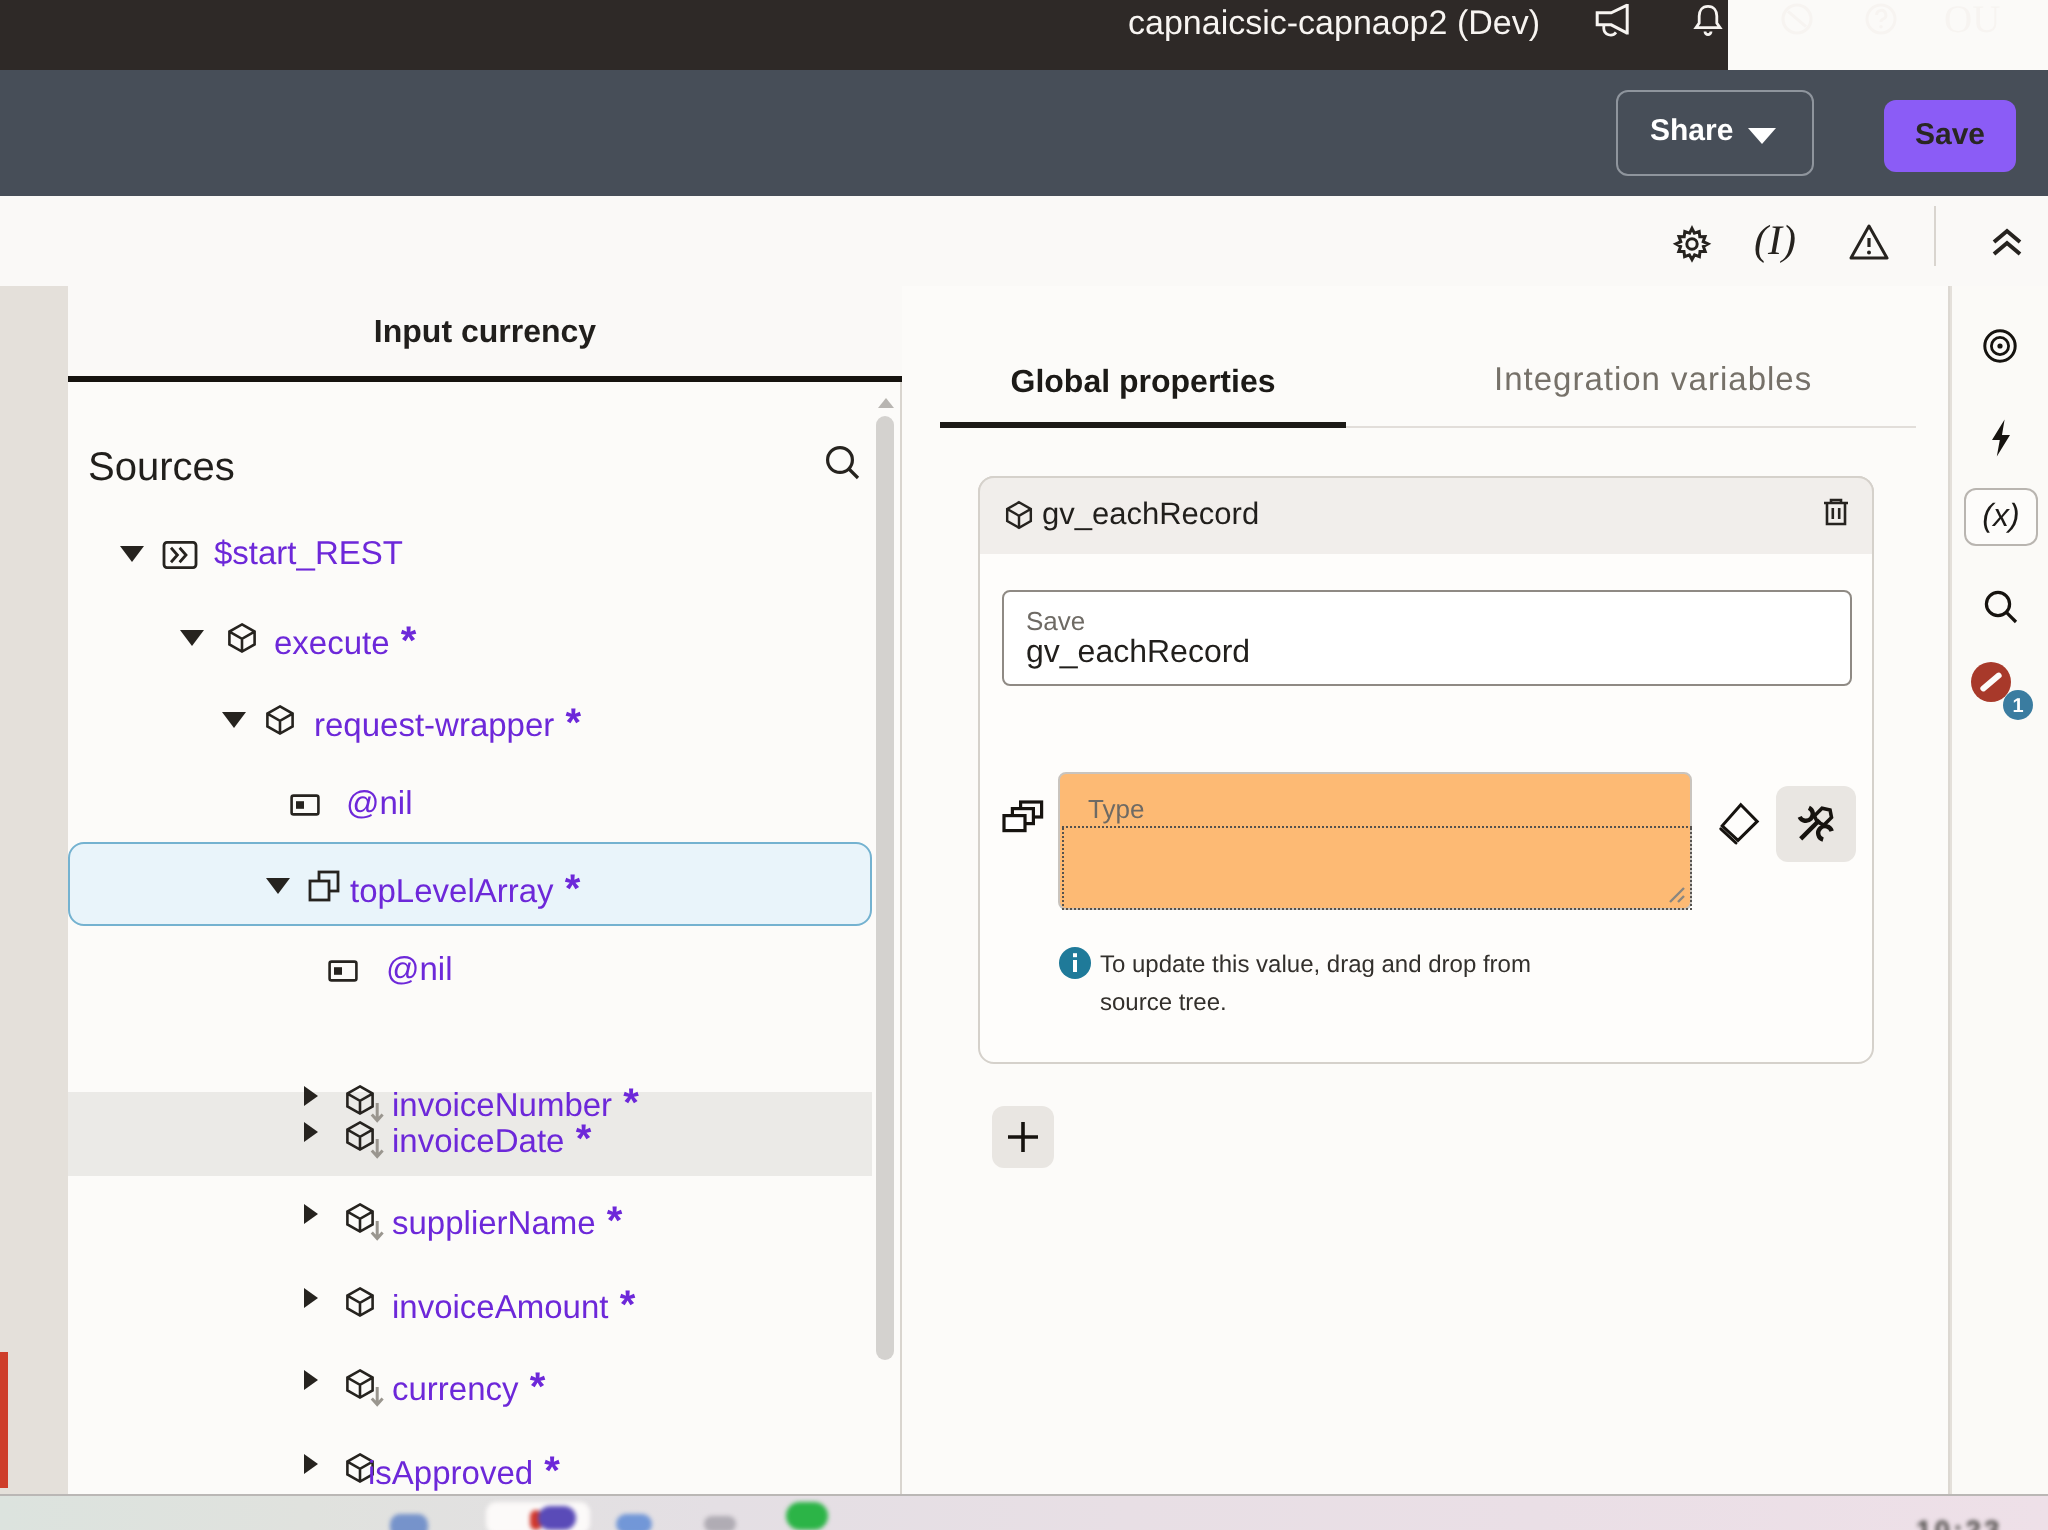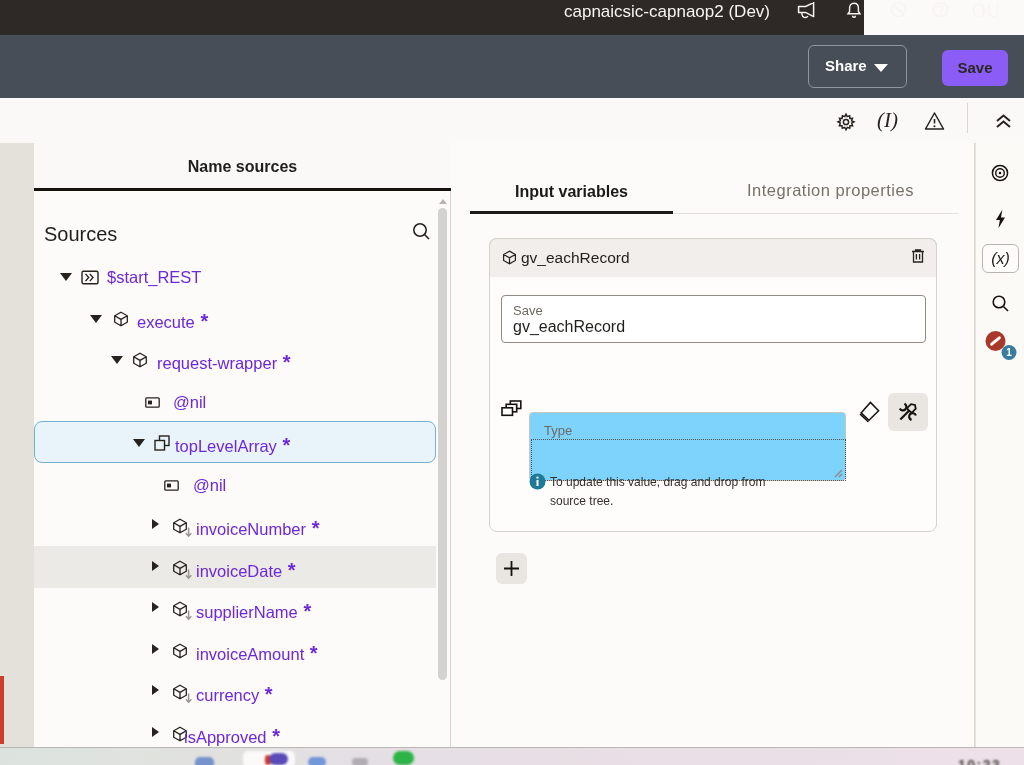--- a/index.html
+++ b/index.html
@@ -43,21 +43,21 @@
 #rightpanel { left:451px; top:143px; width:524px; height:604px; background:#fcfbf9; border-right:1px solid #dcd8d2; }
 #tabs-line { left:470px; top:212.5px; width:488px; height:1px; background:#e2deda; }
 #tab1 { left:470px; top:172px; width:203px; height:42px; line-height:39px; text-align:center; font-size:16px; font-weight:bold; color:#1c1a17; border-bottom:3.5px solid #1c1a17; }
 #tab2 { left:747px; top:181px; font-size:16.5px; letter-spacing:0.5px; color:#767169; }
 #card { left:489px; top:238px; width:448px; height:294px; border:1px solid #d5d1cb; border-radius:8px; background:#fefdfb; }
 #card-head { left:489px; top:238px; width:448px; height:39px; background:#f1eeeb; border-radius:8px 8px 0 0; border:1px solid #d5d1cb; border-bottom:none; }
 #card-title { left:521px; top:249px; font-size:15.5px; color:#211f1c; }
 #namefield { left:501px; top:295px; width:425px; height:48px; border:1px solid #8f8a84; border-radius:4px; background:#fff; }
 #namefield .l { position:absolute; left:11px; top:7px; font-size:13px; color:#6e6a64; }
 #namefield .v { position:absolute; left:11px; top:22px; font-size:16px; color:#211f1c; }
-#typebox { left:529px; top:386px; width:317px; height:69px; border:1px solid #c9c4be; border-radius:4px; background:#7dd3fc;margin-top:26px; }
+#typebox { left:529px; top:386px; width:317px; height:69px; border:1px solid #c9c4be; border-radius:4px; background:#fdba74; }
 #typebox .l { position:absolute; left:14px; top:10px; font-size:13px; color:#6e6a64; }
 #typedots { position:absolute; left:1px; top:26px; width:315px; height:41.5px; border:1px dotted #55524e; }
 #typebox .v { position:absolute; left:13px; top:27px; font-size:16.5px; letter-spacing:0.28px; color:#262421; line-height:20px; white-space:nowrap; }
 #hammerbtn { left:888px; top:393px; width:40px; height:38px; background:#e9e6e2; border-radius:6px; }
 #infotext { left:550px; top:473px; font-size:12px; color:#33302c; line-height:19px; }
 #plusbtn { left:496px; top:553px; width:31px; height:31px; background:#e9e6e2; border-radius:6px; }
 
 
 #sidebar { left:976px; top:143px; width:48px; height:604px; background:#fbfaf7; }
 #xbox { left:982px; top:244px; width:37px; height:29px; border:1px solid #b9b5b0; border-radius:6px; background:#fdfcfa; text-align:center; line-height:27px; font-size:16px; color:#1c1a17; font-style:italic; font-weight:normal; }
@@ -114,21 +114,21 @@
 <svg class="abs" style="left:995px;top:113px" width="17" height="16" viewBox="0 0 17 16" fill="none" stroke="#26231f" stroke-width="2">
     <path d="M2 8 L8.5 2.5 L15 8 M2 14 L8.5 8.5 L15 14"></path>
   </svg>
 <div class="abs" style="left:967px;top:103px;width:1px;height:30px;background:#d9d5cf"></div>
 
 <div class="abs" id="canvas"></div>
 <div class="abs" id="redbar"></div>
 
 <div class="abs" id="leftpanel"></div>
 <div class="abs" id="lp-head">
-    <div class="t">Name sources</div>
+    <div class="t">Input currency</div>
   </div>
 <div class="abs" id="lp-sources">Sources</div>
 <svg class="abs" style="left:411px;top:221px" width="21" height="21" viewBox="0 0 21 21" fill="none" stroke="#26231f" stroke-width="1.6">
     <circle cx="9" cy="9" r="6.2"></circle>
     <path d="M13.5 13.5 L18 18"></path>
   </svg>
 
 <div class="abs" id="selrow"></div>
 <div class="abs" id="grayrow"></div>
 <div id="tree">
@@ -181,21 +181,21 @@
     </div>
     <div class="row" style="left:0;top:463.5px;width:436px">
       <div class="ic" style="left:164px;top:16px">
         <svg width="15" height="11" viewBox="0 0 15 11" fill="none" stroke="#26231f" stroke-width="1.3">
           <rect x="0.8" y="0.8" width="13.4" height="9.4" rx="1"></rect>
           <rect x="3" y="3.6" width="4" height="3.8" fill="#26231f" stroke="none"></rect>
         </svg>
       </div>
       <div class="lbl" style="left:193px">@nil</div>
     </div>
-    <div class="row" style="left:0;top:505px;width:436px">
+    <div class="row" style="left:0;top:529px;width:436px">
       <div class="tri tri-r" style="left:152px;top:16px"></div>
       <div class="ic" style="left:172px;top:13px">
         <svg width="21" height="21" viewBox="0 0 21 21" fill="none">
           <g stroke="#26231f" stroke-width="1.3">
             <path d="M8 1.2 L14.3 4.8 L14.3 11.2 L8 14.8 L1.7 11.2 L1.7 4.8 Z M1.7 4.8 L8 8.4 L14.3 4.8 M8 8.4 L8 14.8"></path>
           </g>
           <g stroke="#9a968f" stroke-width="1.5">
             <path d="M16.6 9.5 L16.6 17.6 M13.9 15.2 L16.6 18.2 L19.3 15.2" fill="none"></path>
           </g>
         </svg>
@@ -262,22 +262,22 @@
       </div>
       <div class="lbl" style="left:184px">isApproved <b>*</b></div>
     </div>
   </div>
 
 <div class="abs" id="sb-thumb"></div>
 <div class="abs" id="sb-arrow"></div>
 
 <div class="abs" id="rightpanel"></div>
 <div class="abs" id="tabs-line"></div>
-<div class="abs" id="tab1">Input variables</div>
-<div class="abs" id="tab2">Integration properties</div>
+<div class="abs" id="tab1">Global properties</div>
+<div class="abs" id="tab2">Integration variables</div>
 
 <div class="abs" id="card"></div>
 <div class="abs" id="card-head"></div>
 <svg class="abs" style="left:502px;top:250px" width="15" height="15" viewBox="0 0 16 16" fill="none" stroke="#26231f" stroke-width="1.3">
     <path d="M8 1.2 L14.3 4.8 L14.3 11.2 L8 14.8 L1.7 11.2 L1.7 4.8 Z M1.7 4.8 L8 8.4 L14.3 4.8 M8 8.4 L8 14.8"></path>
   </svg>
 <div class="abs" id="card-title">gv_eachRecord</div>
 <svg class="abs" style="left:910px;top:248px" width="16" height="16" viewBox="0 0 16 16" fill="none" stroke="#26231f" stroke-width="1.3">
     <path d="M2 3.5 L14 3.5 M5.5 3.5 L5.5 2 L10.5 2 L10.5 3.5 M3.5 3.5 L3.5 14 L12.5 14 L12.5 3.5 M6.4 6 L6.4 11.5 M9.6 6 L9.6 11.5"></path>
   </svg>

